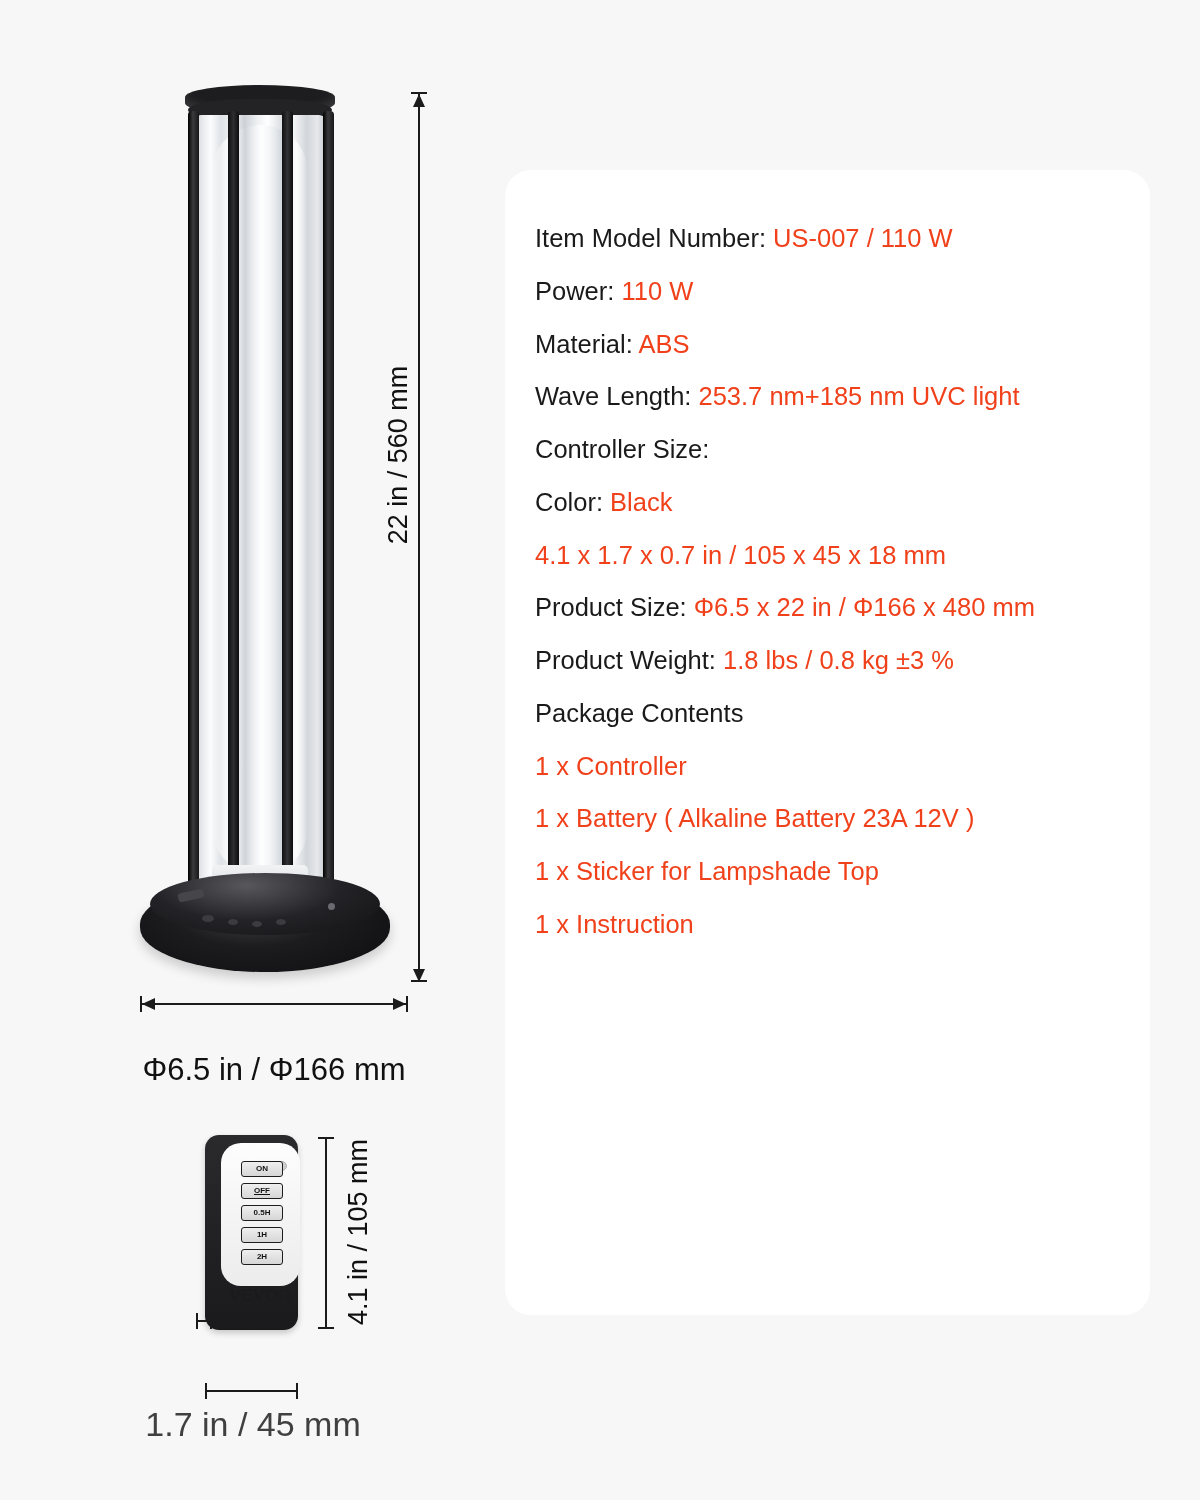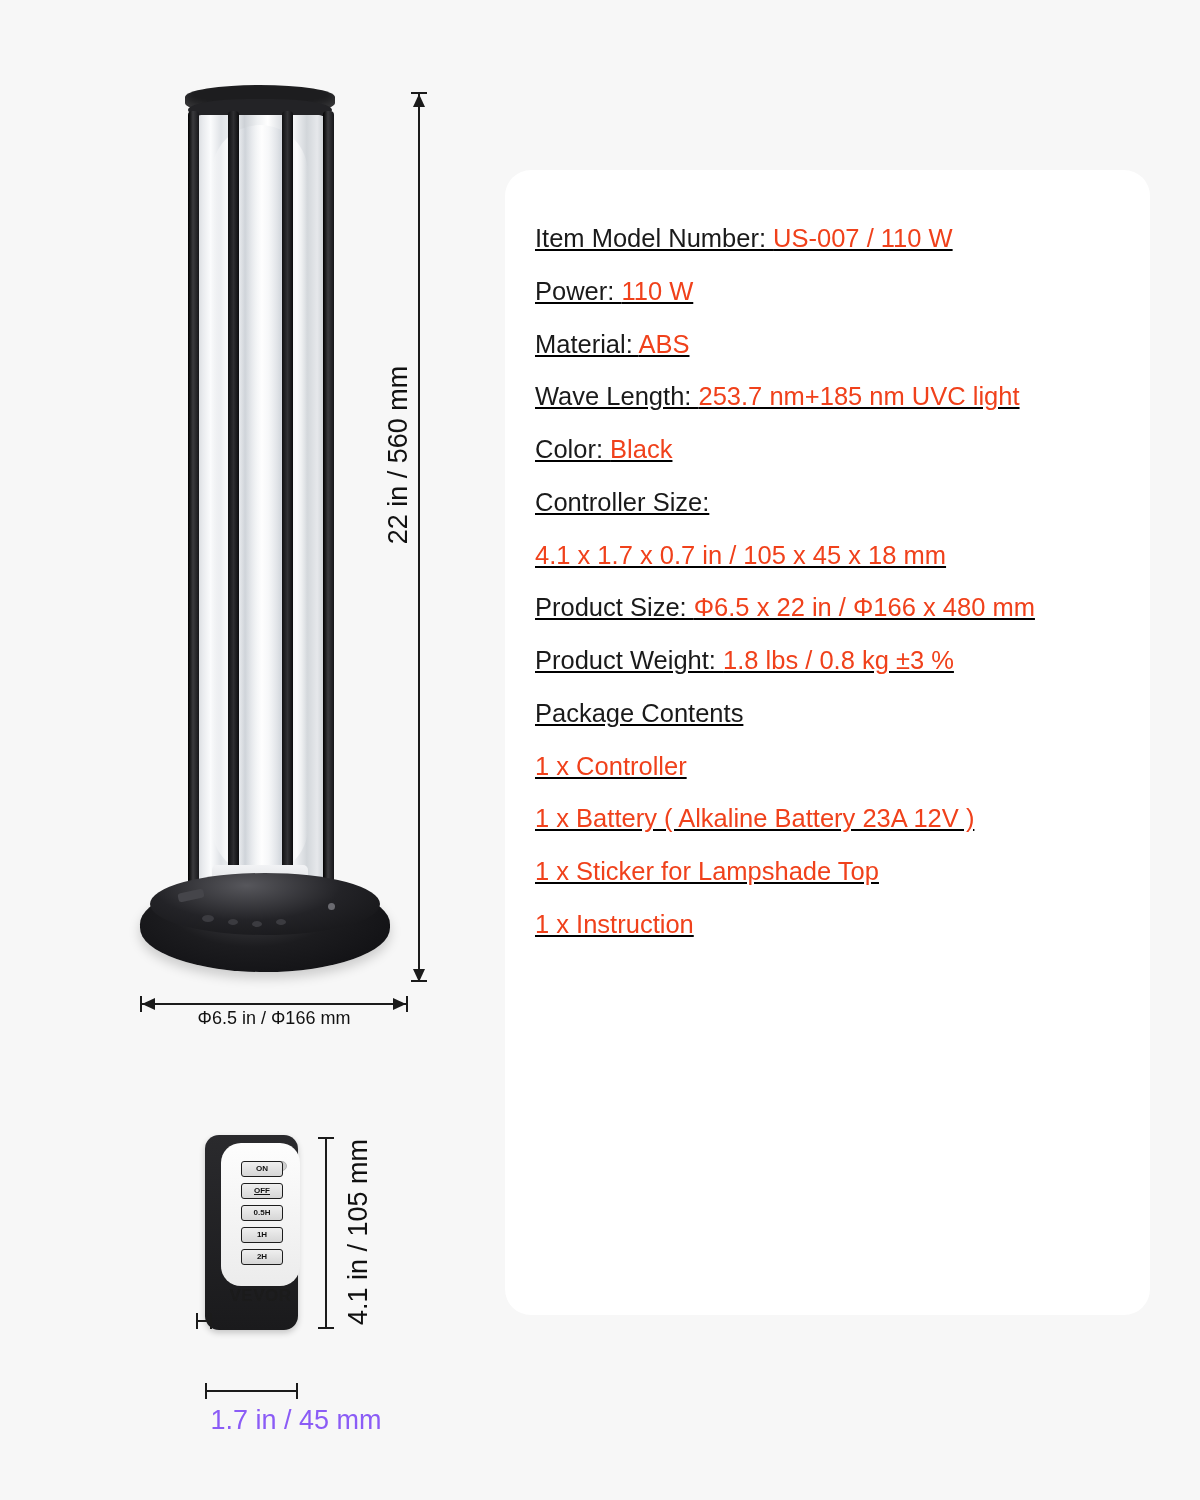--- a/index.html
+++ b/index.html
@@ -220,24 +220,24 @@
   }
   .arr-right {
     border-top: 6px solid transparent;
     border-bottom: 6px solid transparent;
     border-left: 13px solid #1b1b1b;
     left: 393px; top: 998px;
   }
   .dim-h-label {
     position: absolute;
     left: 274px;
-    top: 1008px;
+    top: 1052px;
     transform: translateX(-50%);
     white-space: nowrap;
-    font-size: 18px;
+    font-size: 31px;
     color: #111;
   }
 
   
   .remote {
     position: absolute;
     left: 205px;
     top: 1135px;
     width: 93px;
     height: 195px;
@@ -343,23 +343,22 @@
     background: #1b1b1b;
   }
   .rdim-h::before { left: 0; }
   .rdim-h::after { right: 0; }
   .rdim-h-label {
     position: absolute;
     left: 253px;
     top: 1405px;
     transform: translateX(-50%);
     white-space: nowrap;
-    font-size: 27px;
-    color: #8b5cf6;
-    margin-left: 43px;
+    font-size: 34px;
+    color: #404040;
   }
   .rdepth-label {
     position: absolute;
     left: 98px;
     top: 1285px;
     width: 120px;
     text-align: right;
     font-size: 27px;
     line-height: 34px;
     color: #111;
@@ -387,21 +386,20 @@
   .spec-card {
     position: absolute;
     left: 505px;
     top: 170px;
     width: 645px;
     height: 1145px;
     background: #ffffff;
     border-radius: 26px;
     box-sizing: border-box;
     padding: 42px 30px 30px 30px;
-    text-decoration: underline;
   }
   .spec-list {
     display: flex;
     flex-direction: column;
     gap: 0;
   }
   .spec-row {
     font-size: 25.5px;
     line-height: 1.05;
     color: #1a1a1a;
@@ -482,24 +480,24 @@
       <div class="spec-row">
         <span>Power: </span><span class="val">110 W</span>
       </div>
       <div class="spec-row">
         <span>Material: </span><span class="val">ABS</span>
       </div>
       <div class="spec-row">
         <span>Wave Length: </span><span class="val">253.7 nm+185 nm UVC light</span>
       </div>
       <div class="spec-row">
+        <span>Controller Size:</span>
+      </div>
+      <div class="spec-row">
         <span>Color: </span><span class="val">Black</span>
-      </div>
-      <div class="spec-row">
-        <span>Controller Size:</span>
       </div>
       <div class="spec-row val-only">
         <span>4.1 x 1.7 x 0.7 in / 105 x 45 x 18 mm</span>
       </div>
       <div class="spec-row">
         <span>Product Size: </span><span class="val">Φ6.5 x 22 in / Φ166 x 480 mm</span>
       </div>
       <div class="spec-row">
         <span>Product Weight: </span><span class="val">1.8 lbs / 0.8 kg ±3 %</span>
       </div>

